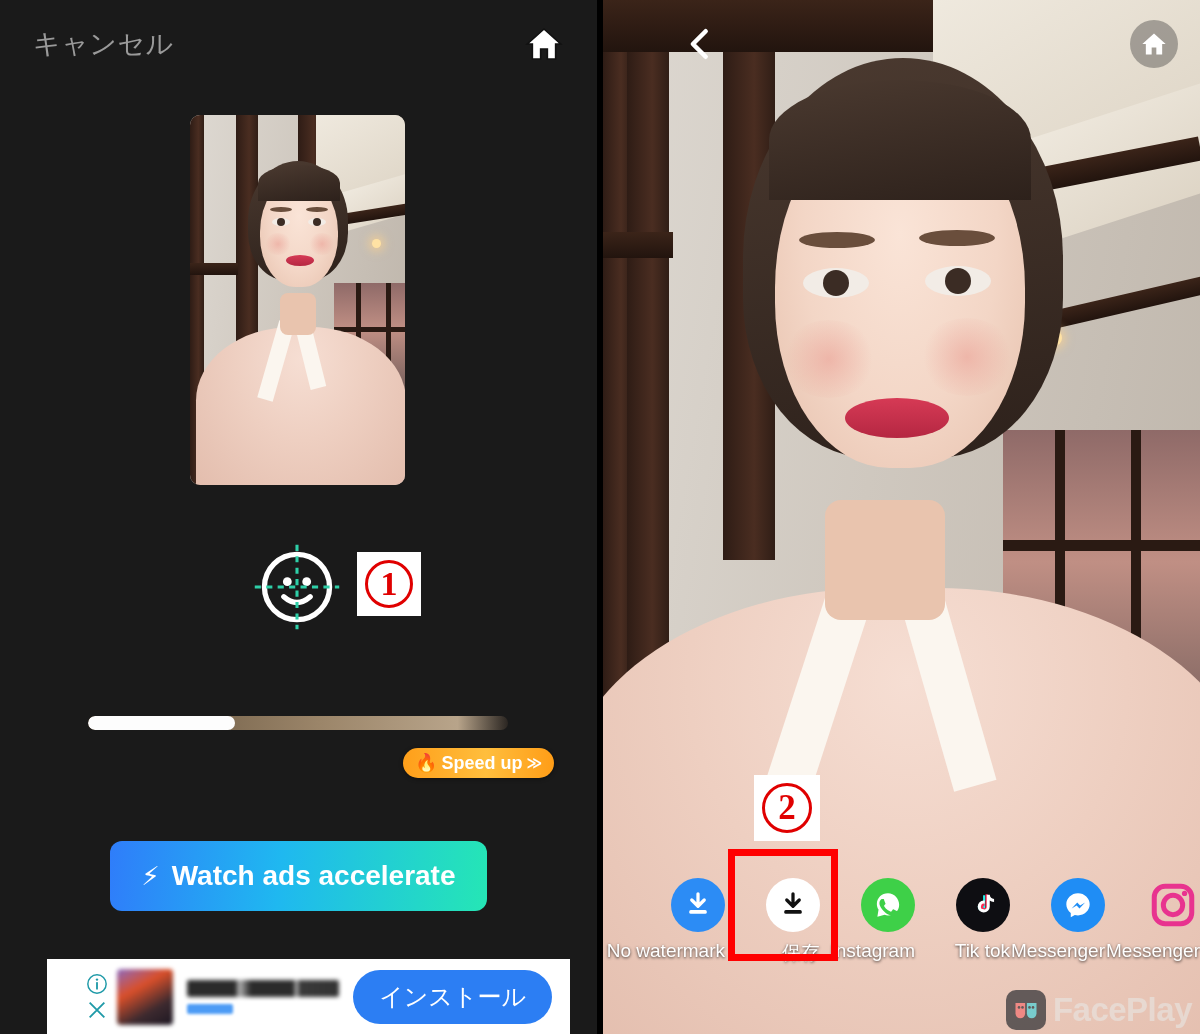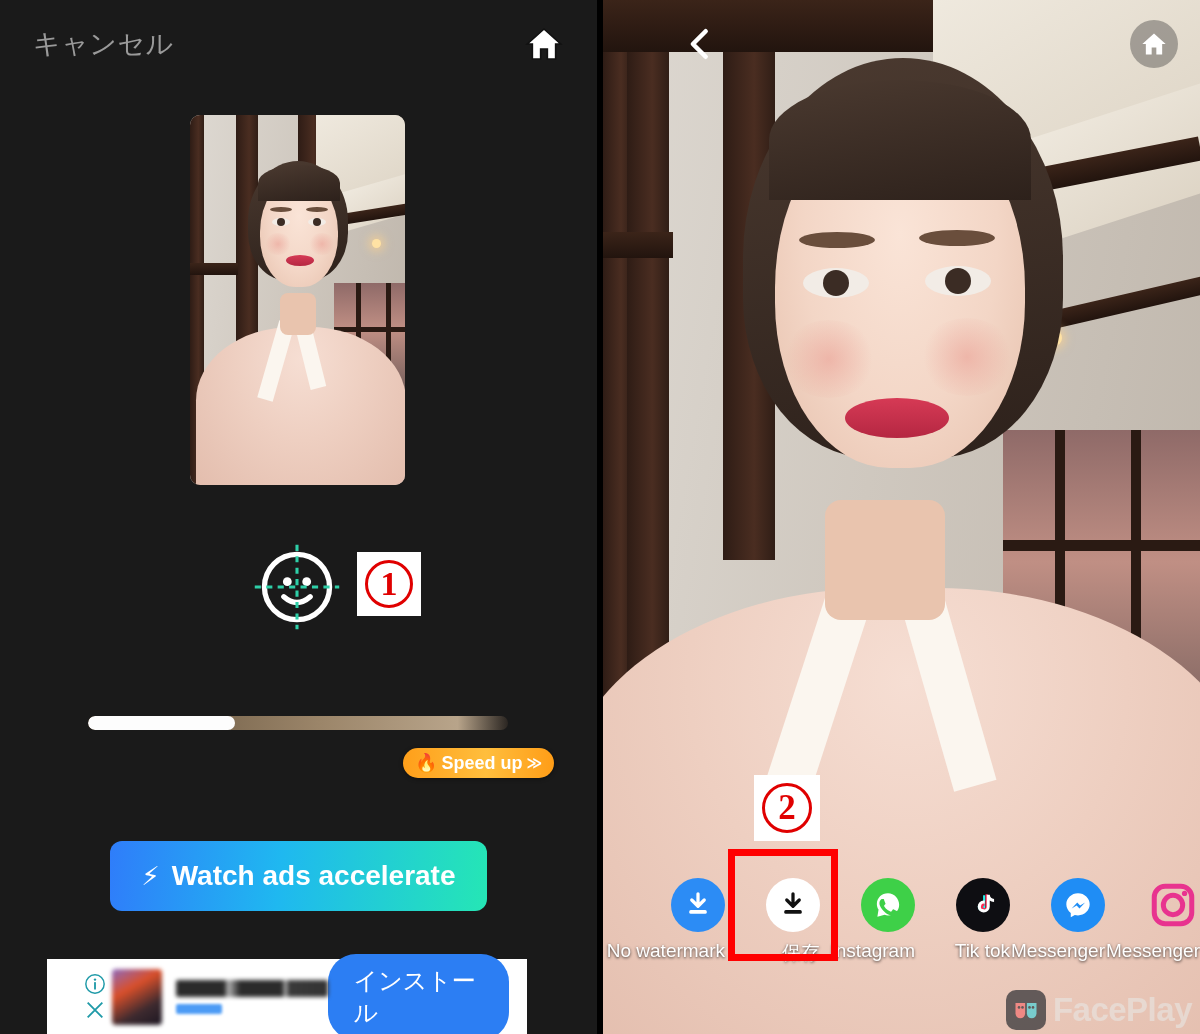--- a/index.html
+++ b/index.html
@@ -132,21 +132,21 @@
     position:absolute; left:110px; top:841px;
     width:377px; height:70px; border-radius:12px;
     background:linear-gradient(95deg,#2f7dfa 0%,#1fb8f0 45%,#25e6b5 100%);
     display:flex; align-items:center; justify-content:center; gap:12px;
     color:#fff; font-size:28px; font-weight:bold;
   }
   .bolt { font-size:26px; }
 
   .ad-banner {
     position:absolute; left:47px; top:959px;
-    width:480px; height:75px; background:#fff;
+    width:523px; height:75px; background:#fff;
     display:flex; align-items:center;padding-left:30px;
   }
   .ad-side { width:40px; height:100%; display:flex; flex-direction:column;
     align-items:center; justify-content:center; gap:4px; }
   .ad-icon-small { width:22px; height:22px; color:#1f9aa8; }
   .ad-thumb {
     width:56px; height:56px; border-radius:4px;
     background:linear-gradient(150deg,#8d6bc0 0%,#d94f2a 35%,#3d2a2f 70%,#1d1722 100%);
     filter:blur(2.2px);
   }

